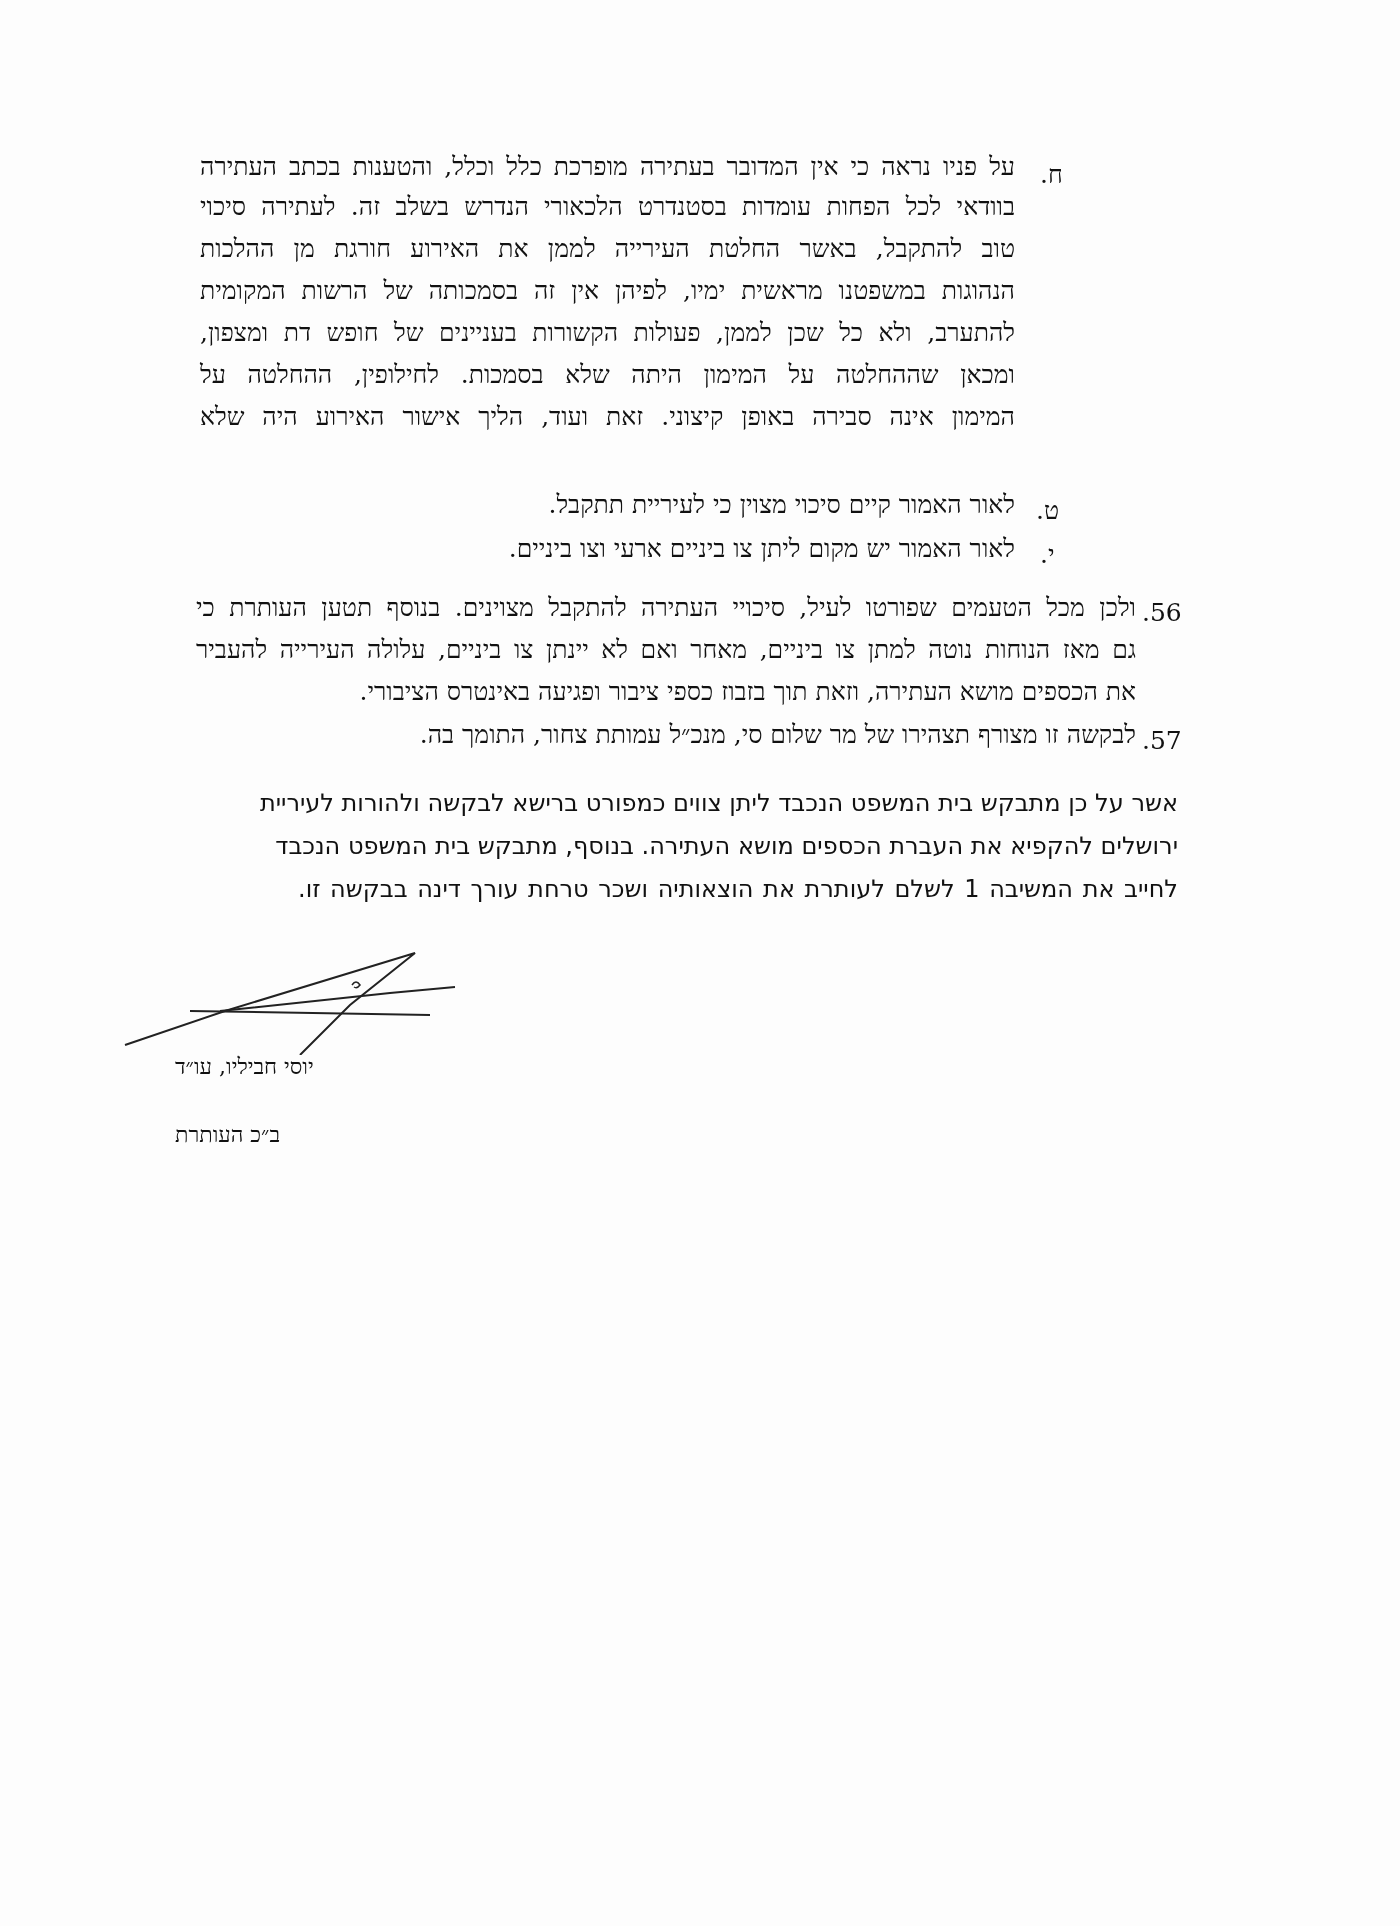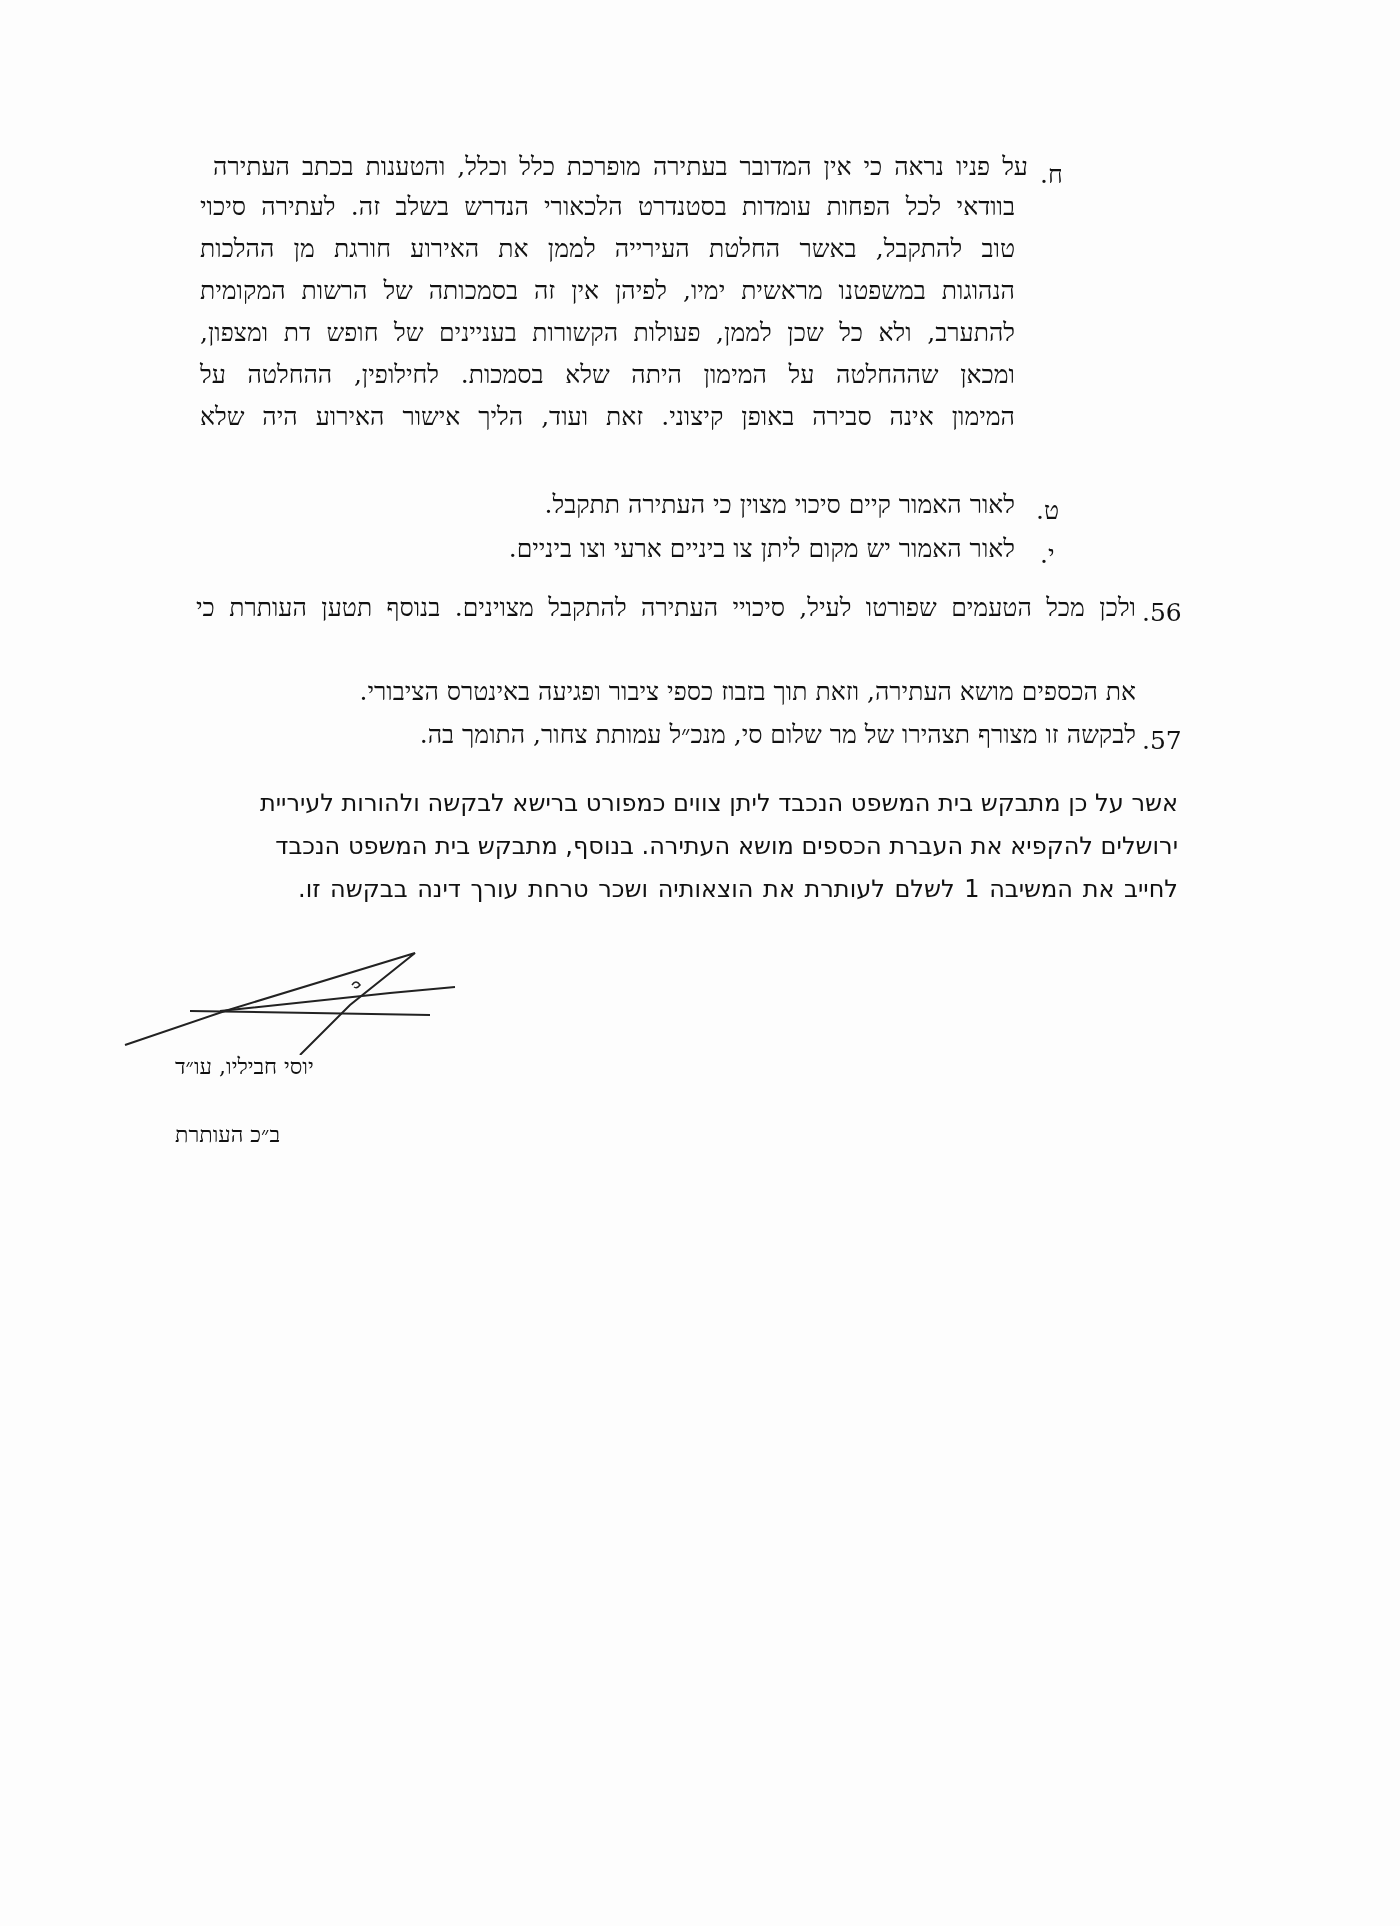--- a/index.html
+++ b/index.html
@@ -13,36 +13,37 @@
   .bold { font-family:"DejaVu Sans","Liberation Sans",sans-serif; font-weight:normal; font-size:24px; }
   .sig-text { position:absolute; direction:rtl; font-size:22px; line-height:30px; white-space:nowrap; }
   svg.sig { position:absolute; left:120px; top:945px; }
 </style>
 </head>
 <body>
 
 <div class="page">
 
   <div class="label" style="left:1040px; top:160px;">ח.</div>
-  <div class="line" style="left:200px; width:815px; top:152px;margin-left:13px;">על פניו נראה כי אין המדובר בעתירה מופרכת כלל וכלל, והטענות בכתב העתירה</div>
+  <div class="line" style="left:200px; width:815px; top:152px;">על פניו נראה כי אין המדובר בעתירה מופרכת כלל וכלל, והטענות בכתב העתירה</div>
   <div class="line" style="left:200px; width:815px; top:192px;">בוודאי לכל הפחות עומדות בסטנדרט הלכאורי הנדרש בשלב זה. לעתירה סיכוי</div>
   <div class="line" style="left:200px; width:815px; top:234px;">טוב להתקבל, באשר החלטת העירייה לממן את האירוע חורגת מן ההלכות</div>
   <div class="line" style="left:200px; width:815px; top:276px;">הנהוגות במשפטנו מראשית ימיו, לפיהן אין זה בסמכותה של הרשות המקומית</div>
   <div class="line" style="left:200px; width:815px; top:318px;">להתערב, ולא כל שכן לממן, פעולות הקשורות בעניינים של חופש דת ומצפון,</div>
   <div class="line" style="left:200px; width:815px; top:402px;">המימון אינה סבירה באופן קיצוני. זאת ועוד, הליך אישור האירוע היה שלא</div>
   <div class="line" style="left:200px; width:815px; top:360px;">ומכאן שההחלטה על המימון היתה שלא בסמכות. לחילופין, ההחלטה על</div>
 
   <div class="label" style="left:1036px; top:496px;">ט.</div>
-  <div class="line last" style="left:200px; width:815px; top:490px;">לאור האמור קיים סיכוי מצוין כי העתירה תתקבל.</div>
+  <div class="line last" style="left:200px; width:815px; top:490px;">לאור האמור קיים סיכוי מצוין כי לעיריית תתקבל.</div>
 
   <div class="label" style="left:1040px; top:540px;">י.</div>
   <div class="line last" style="left:200px; width:815px; top:534px;">לאור האמור יש מקום ליתן צו ביניים ארעי וצו ביניים.</div>
 
   <div class="label" style="left:1142px; top:598px;">56.</div>
   <div class="line" style="left:196px; width:940px; top:593px;">ולכן מכל הטעמים שפורטו לעיל, סיכויי העתירה להתקבל מצוינים. בנוסף תטען העותרת כי</div>
+  <div class="line" style="left:196px; width:940px; top:635px;">גם מאז הנוחות נוטה למתן צו ביניים, מאחר ואם לא יינתן צו ביניים, עלולה העירייה להעביר</div>
   <div class="line last" style="left:196px; width:940px; top:677px;">את הכספים מושא העתירה, וזאת תוך בזבוז כספי ציבור ופגיעה באינטרס הציבורי.</div>
 
   <div class="label" style="left:1142px; top:726px;text-align:center;">57.</div>
   <div class="line last" style="left:196px; width:940px; top:720px;">לבקשה זו מצורף תצהירו של מר שלום סי, מנכ״ל עמותת צחור, התומך בה.</div>
 
   <div class="line bold" style="left:298px; width:880px; top:788px;">אשר על כן מתבקש בית המשפט הנכבד ליתן צווים כמפורט ברישא לבקשה ולהורות לעיריית</div>
   <div class="line bold" style="left:298px; width:880px; top:831px;">ירושלים להקפיא את העברת הכספים מושא העתירה. בנוסף, מתבקש בית המשפט הנכבד</div>
   <div class="line bold" style="left:298px; width:880px; top:874px;">לחייב את המשיבה 1 לשלם לעותרת את הוצאותיה ושכר טרחת עורך דינה בבקשה זו.</div>
 
   <svg class="sig" width="360" height="110" viewBox="0 0 360 110">

